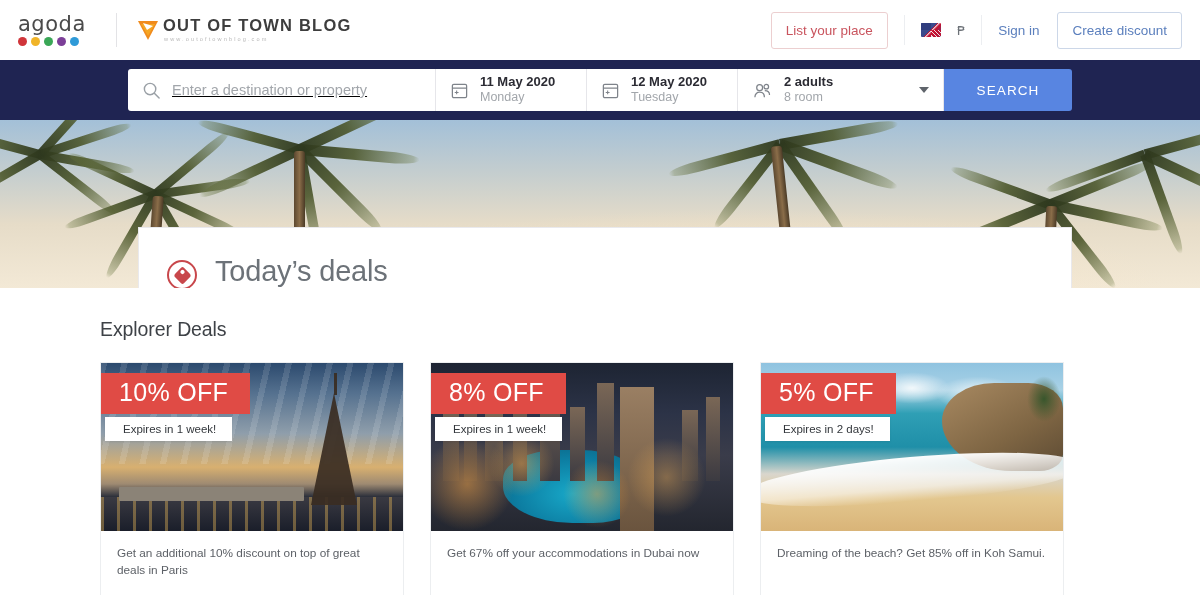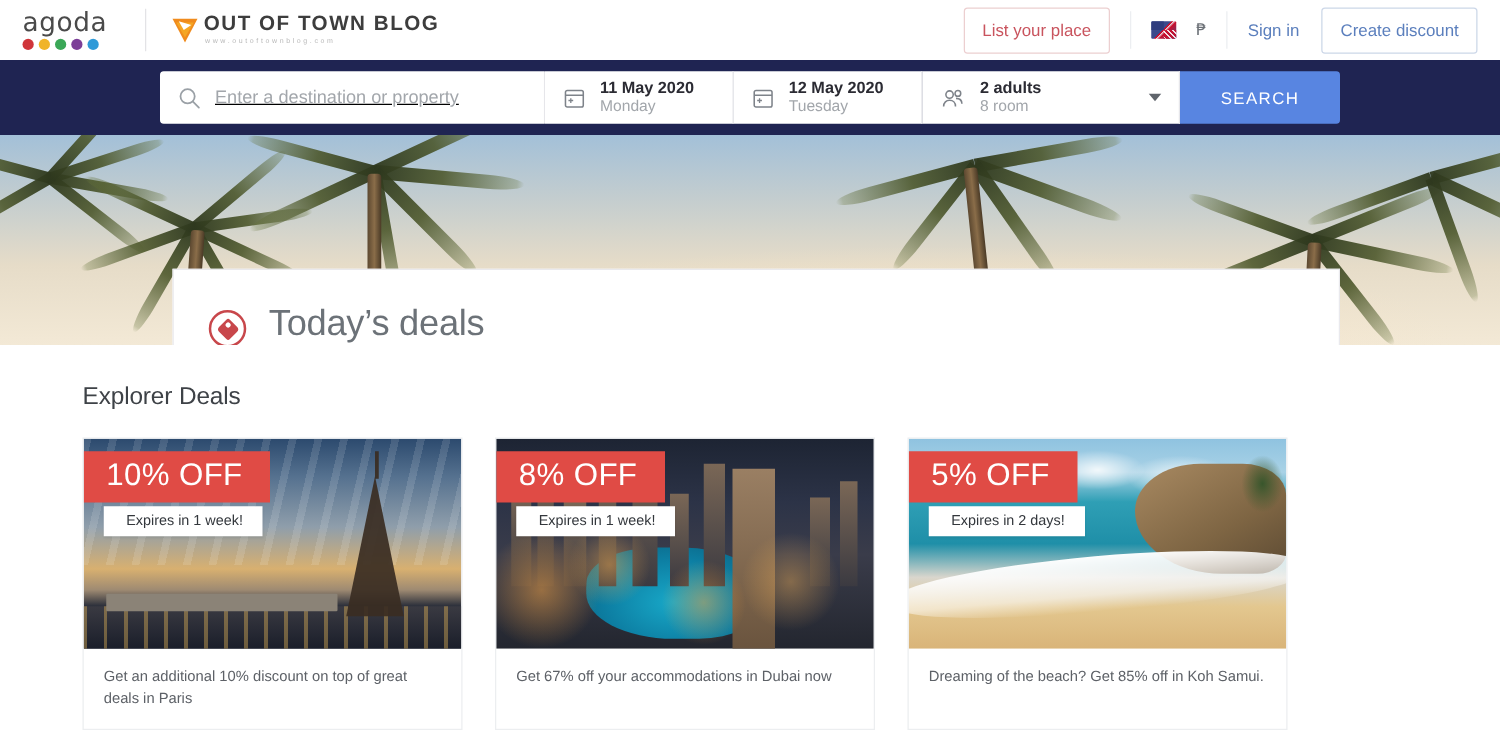--- a/index.html
+++ b/index.html
@@ -5,21 +5,21 @@
   * { box-sizing: border-box; margin: 0; padding: 0; }
   html, body {
     width: 1200px; height: 595px;
     overflow: hidden;
     background: #ffffff;
     font-family: "Liberation Sans", sans-serif;
   }
 
   
   .topbar {
-    height: 48px;
+    height: 60px;
     background: #ffffff;
     display: flex;
     align-items: center;
     padding: 0 18px 0 10px;
     position: relative;
   }
   .agoda-logo { width: 78px; margin-left: 8px; }
   .agoda-word {
     font-family: "DejaVu Sans", sans-serif;
     font-size: 21px;
@@ -218,21 +218,21 @@
     font-size: 29px;
     color: #6c7278;
     font-weight: normal;
     font-family: "Liberation Sans", sans-serif;
     letter-spacing: -0.2px;
     line-height: 1.08;
   }
 
   
   .explorer {
-    padding: 30px 0 0 66px;
+    padding: 30px 0 0 100px;
   }
   .explorer-title {
     font-size: 19.5px;
     color: #3e4247;
     font-weight: normal;
     letter-spacing: -0.1px;
   }
   .cards {
     display: flex;
     gap: 26px;
@@ -253,21 +253,21 @@
     position: absolute; left: 0; top: 10px;
     background: #e04b45;
     color: #fff;
     font-size: 25px;
     padding: 5px 22px 7px 18px;
     letter-spacing: 0.3px;
     z-index: 3;
     font-family: "Liberation Sans", sans-serif;
   }
   .ribbon-sub {
-    position: absolute; left: 16px; top: 54px;
+    position: absolute; left: 4px; top: 54px;
     background: #ffffff;
     color: #33373c;
     font-size: 11.5px;
     padding: 6px 16px 6px 18px;
     z-index: 3;
     box-shadow: 0 1px 2px rgba(0,0,0,.08);
   }
   .card-desc {
     font-size: 11.8px;
     color: #5d6167;

